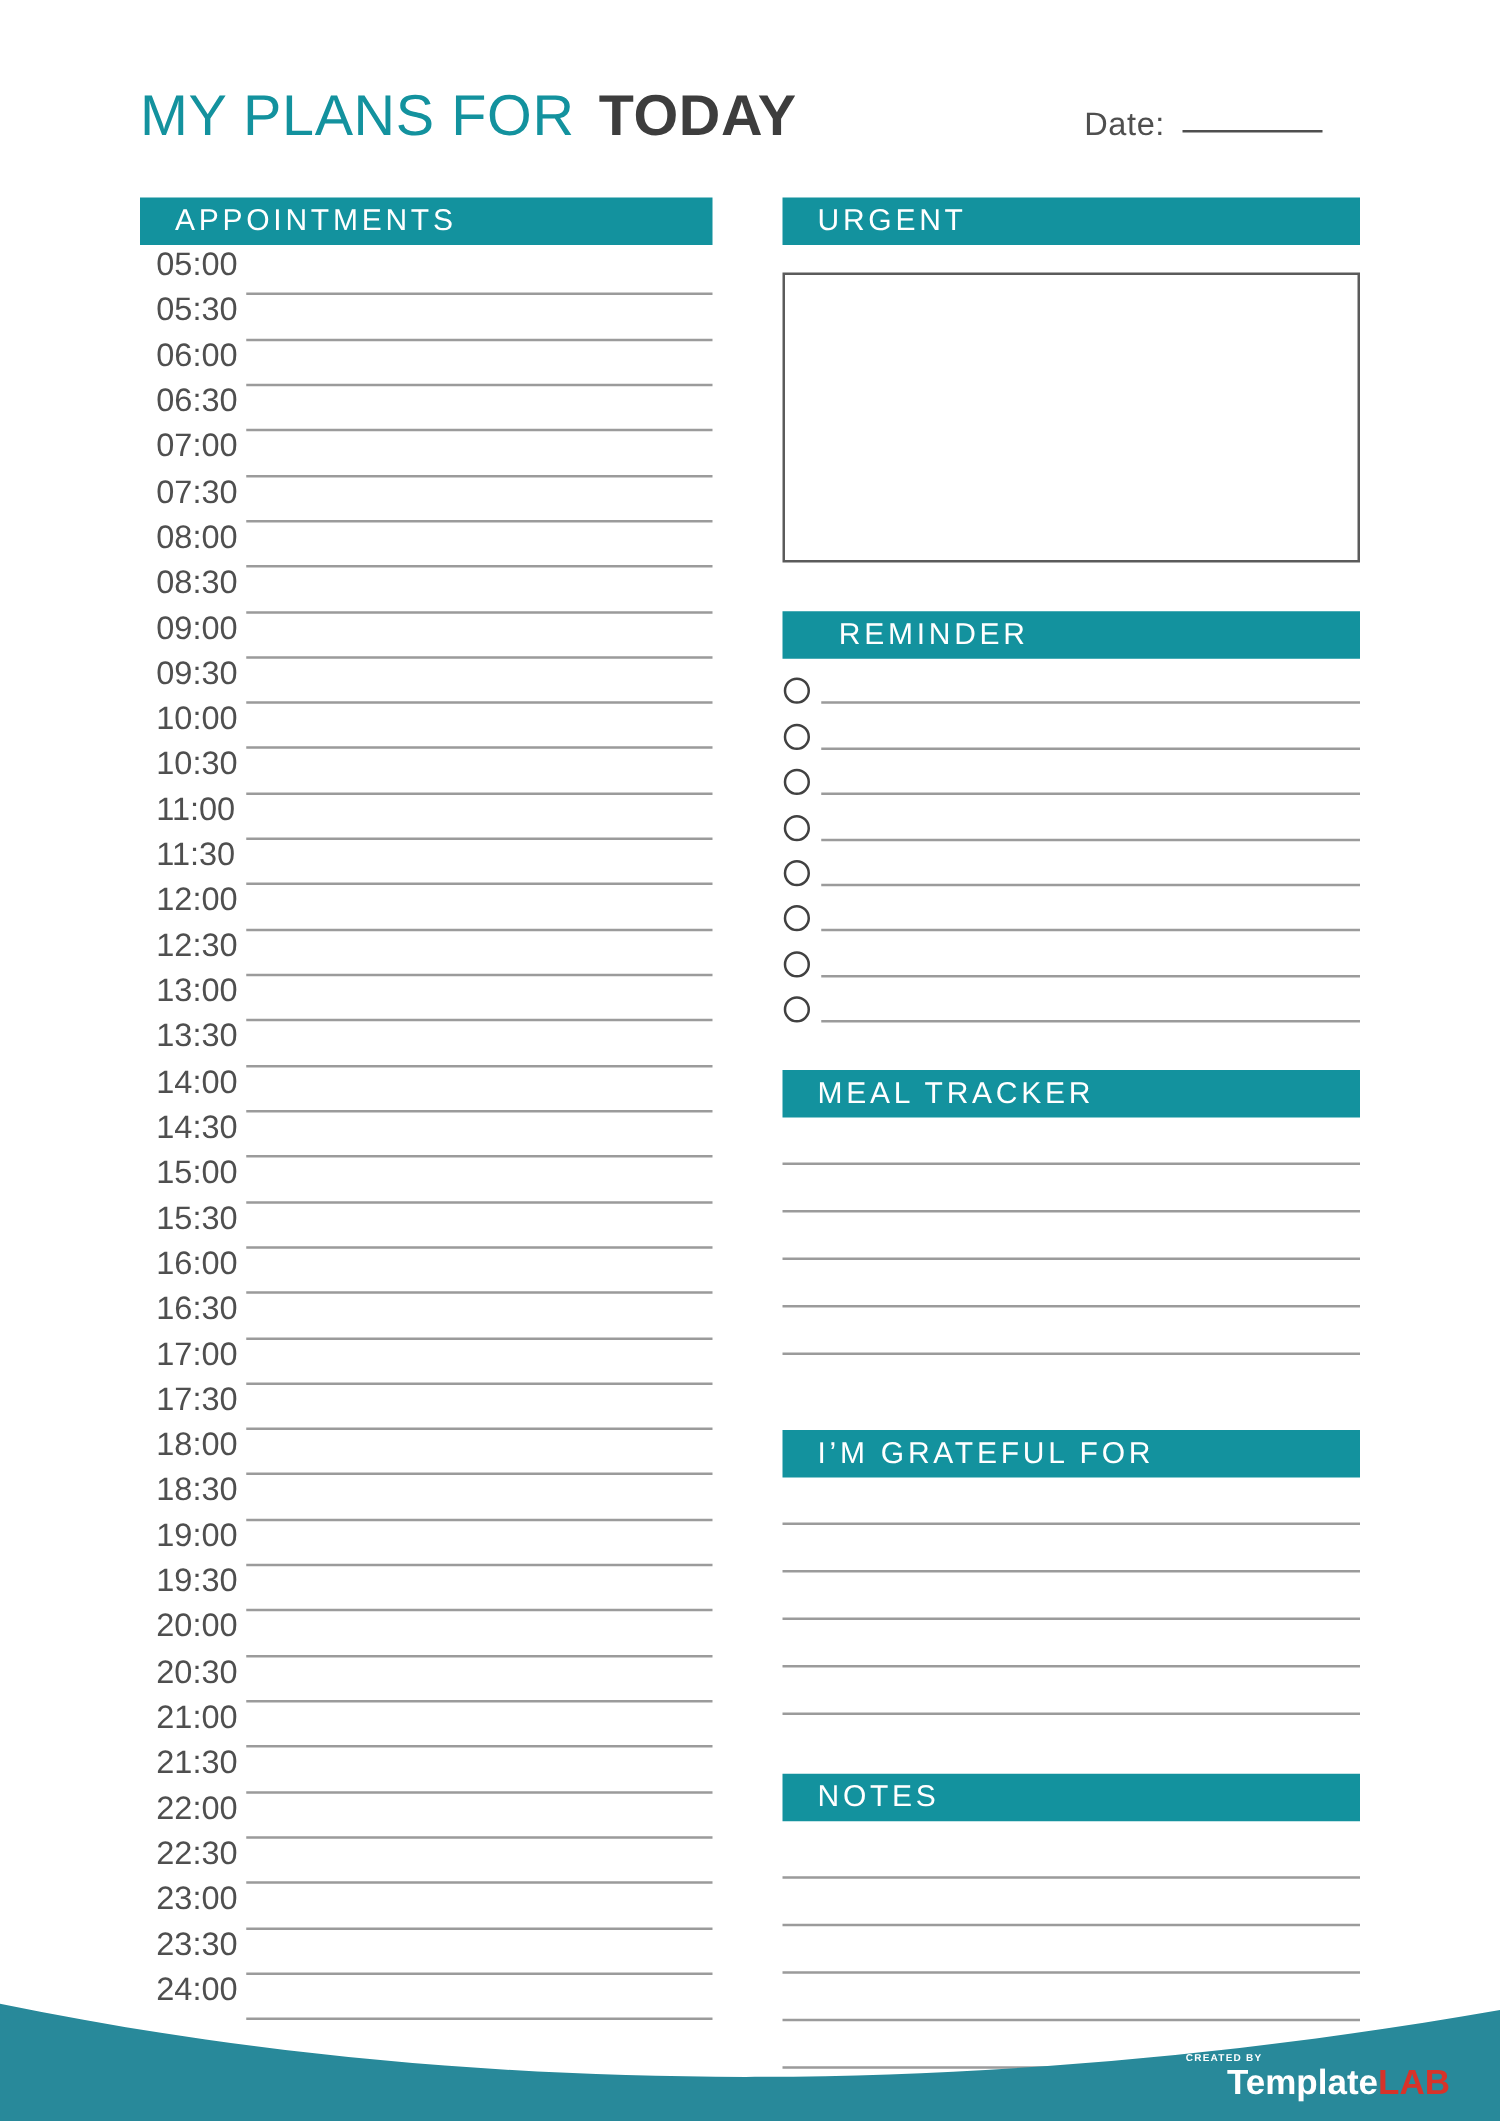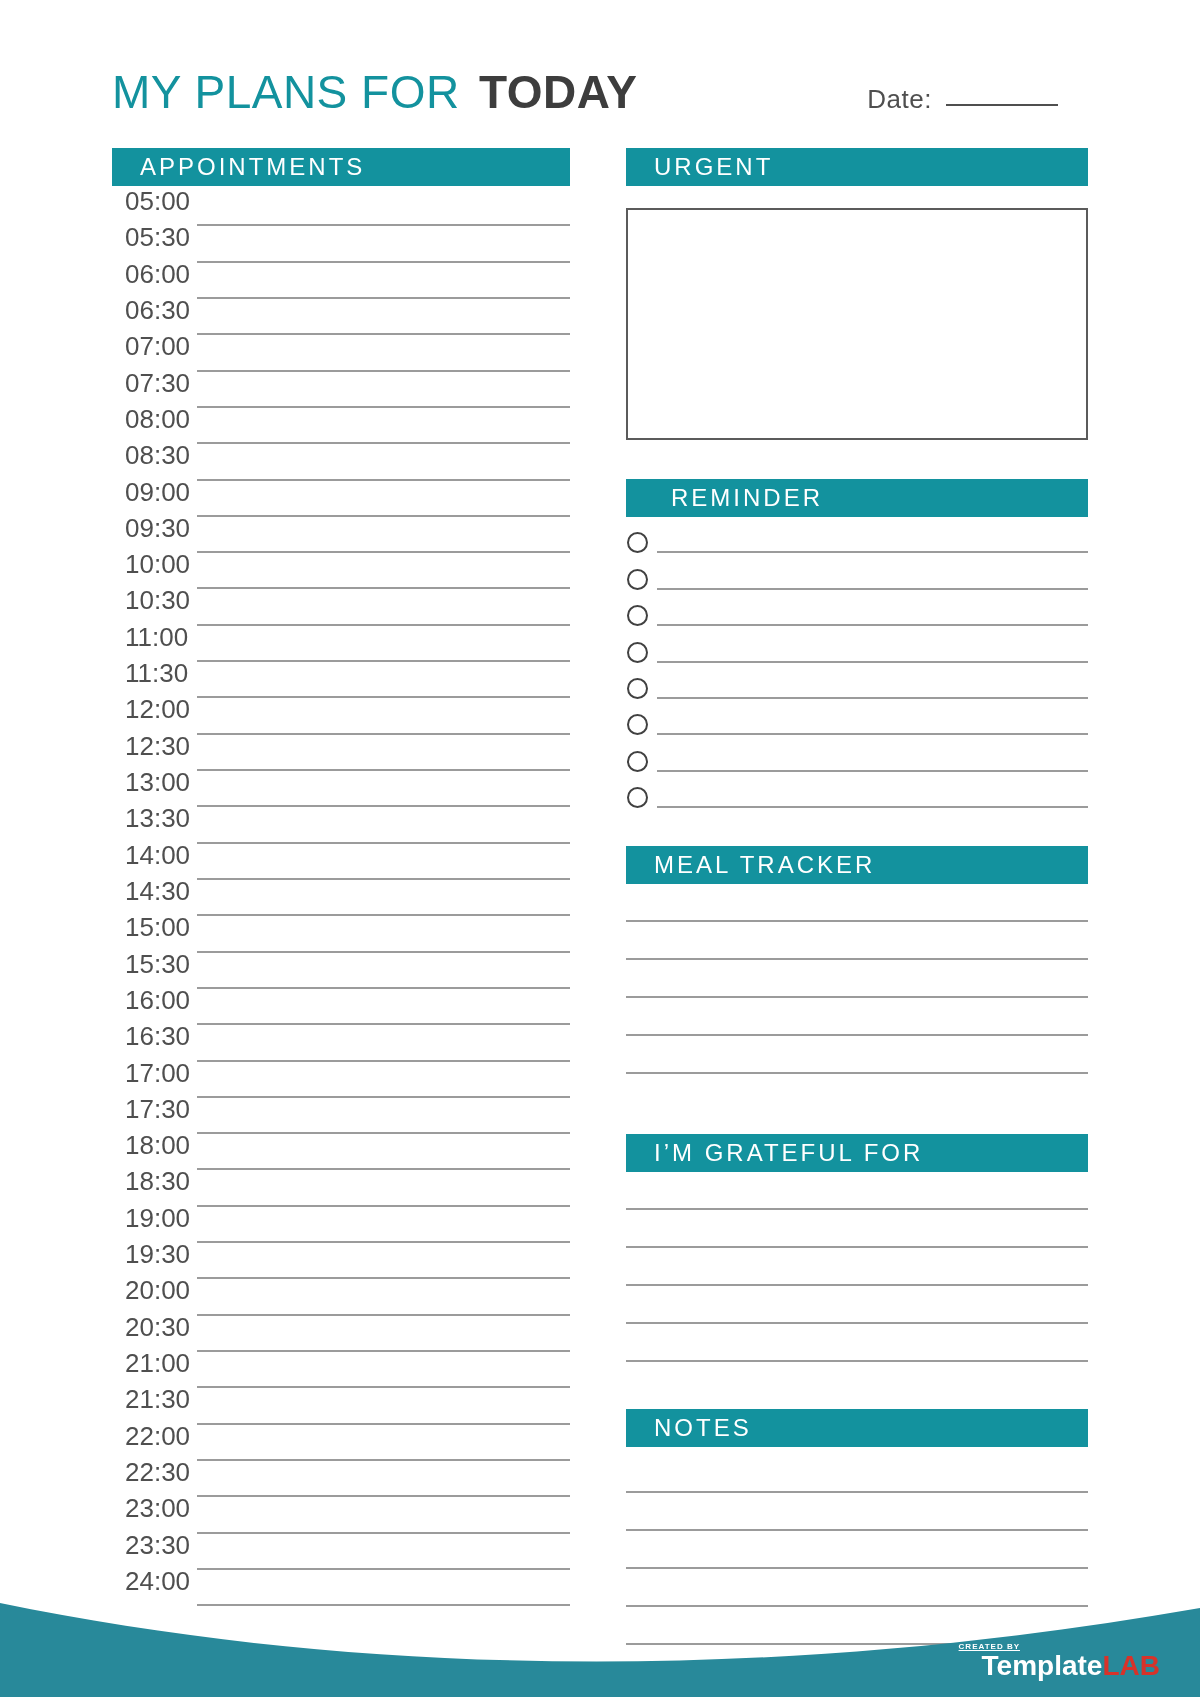--- a/index.html
+++ b/index.html
@@ -6,21 +6,21 @@
   .page{
     position:relative;
     width:1200px;height:1697px;
     background:#ffffff;
     font-family:"Liberation Sans", sans-serif;
     overflow:hidden;
     box-sizing:border-box;
     padding:66px 112px 0 112px;
   }
   
-  .top-header{display:flex;align-items:baseline;justify-content:space-between;height:52px;margin-bottom:30px;}
+  .top-header{display:flex;align-items:baseline;justify-content:space-between;height:52px;margin-bottom:40px;}
   .page-title{font-size:46px;line-height:52px;letter-spacing:0.5px;white-space:nowrap;}
   .title-regular{color:var(--teal);font-weight:400;}
   .title-bold{color:var(--ink);font-weight:700;margin-left:6px;}
   .date-wrap{display:flex;align-items:baseline;margin-right:30px;}
   .date-label{font-size:26px;color:var(--muted);letter-spacing:0.5px;}
   .date-line{display:inline-block;width:112px;border-bottom:2px solid var(--muted);margin-left:14px;transform:translateY(-2px);}
   
   .columns{display:flex;align-items:flex-start;}
   .col-left{width:458px;margin-right:56px;flex:none;}
   .col-right{width:462px;flex:none;}
@@ -63,21 +63,21 @@
   .bar-notes{margin-top:47px;}
   .lines-group{display:block;}
   .lines-group.notes-pad{margin-top:8px;}
   .ruled-row{height:36px;border-bottom:2px solid var(--line);}
   
   .wave-wrap{position:absolute;left:0;bottom:0;width:1200px;height:100px;line-height:0;}
   .brand{
     position:absolute;right:40px;bottom:17px;
     color:#ffffff;text-align:left;line-height:1;
   }
-  .brand-top{font-size:8px;font-weight:700;letter-spacing:1px;display:block;margin-bottom:1px;margin-left:12px;text-decoration:underline;}
+  .brand-top{font-size:8px;font-weight:700;letter-spacing:1px;display:block;margin-bottom:1px;margin-left:2px;}
   .brand-main{font-size:28px;font-weight:700;letter-spacing:0;margin-left:35px;}
   .brand-white{color:#ffffff;}
   .brand-red{color:var(--red);}
 </style>
 </head>
 <body>
 
 <div class="page">
 
   <div class="top-header">

